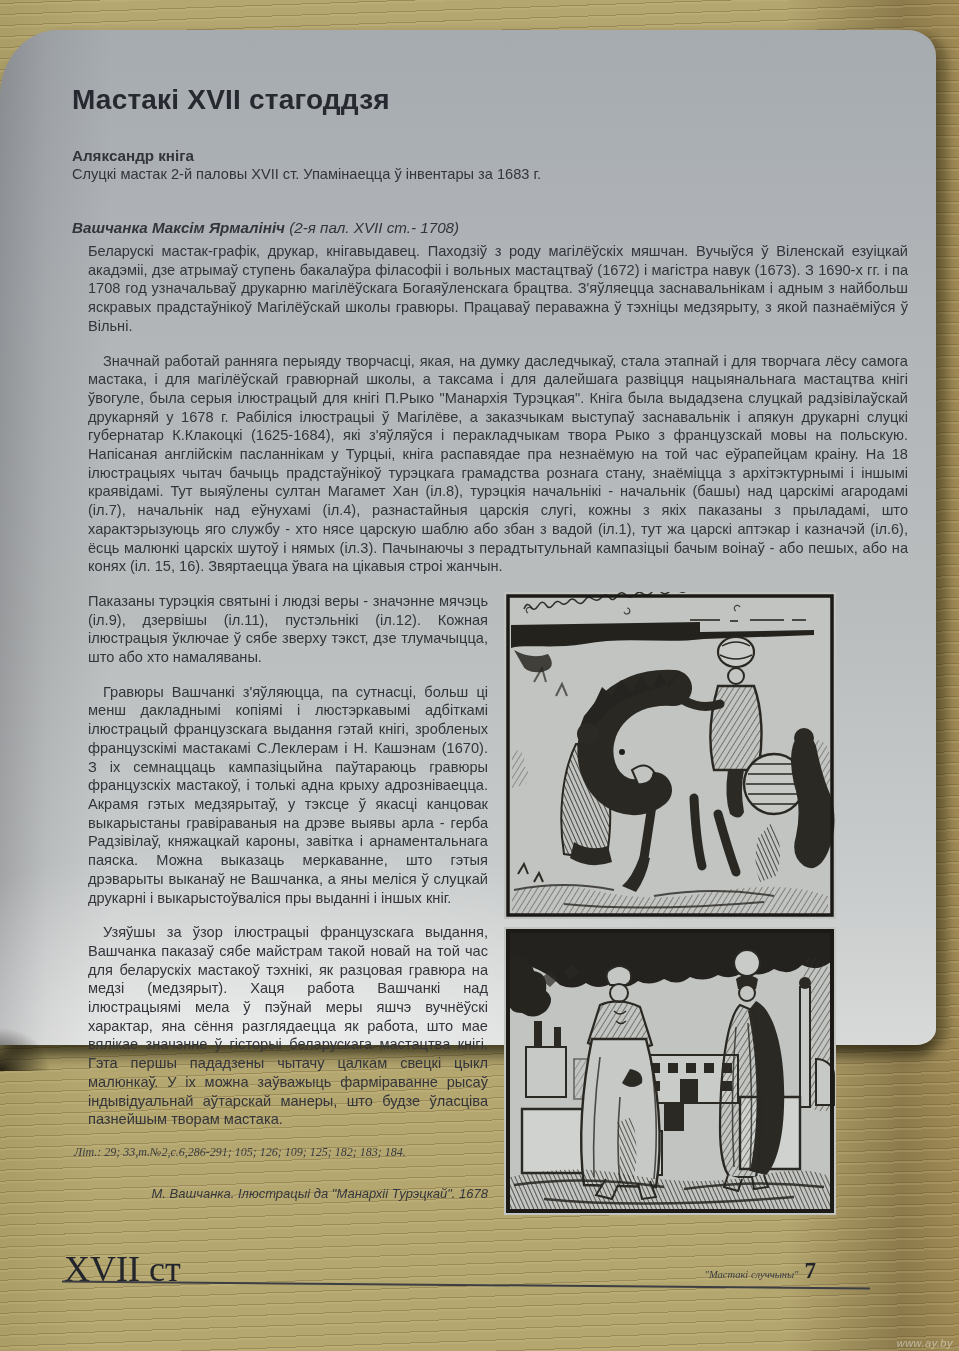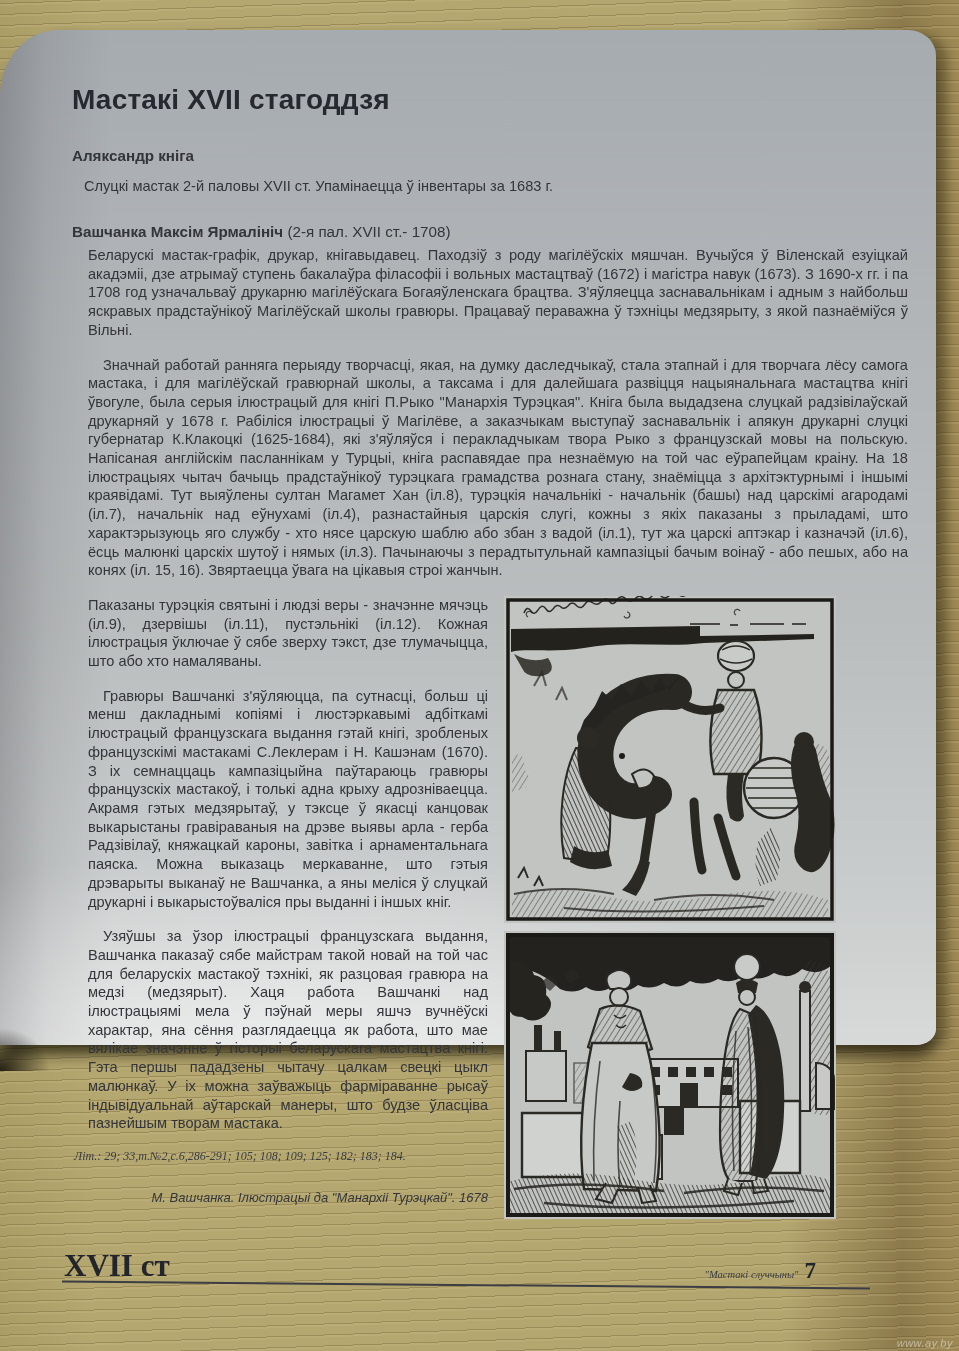--- a/index.html
+++ b/index.html
@@ -22,36 +22,36 @@
       linear-gradient(180deg,#a6abb0 0%,#b1b5b8 28%,#babdbe 58%,#c9cccc 84%,#d8d9d9 100%);
     box-shadow:0 14px 13px -3px rgba(26,22,8,.62), 12px 4px 10px rgba(26,22,8,.30);
   }
   .gutter-shadow{position:absolute;left:0;bottom:-26px;width:70px;height:90px;
     background:radial-gradient(ellipse 70px 60px at 0% 100%, rgba(10,8,4,.85), rgba(10,8,4,0) 72%);}
   
   .content{position:absolute;left:72px;top:54px;width:852px;color:#33353a;}
   .page-title{font-size:28px;line-height:32px;font-weight:bold;color:#26292f;margin:0 0 30px 0;letter-spacing:.2px;}
   .sec-head{font-size:15.2px;line-height:19px;font-weight:bold;margin:0;}
   .sec-head .dates{font-weight:normal;}
-  .sec1-body{font-size:14.6px;line-height:19px;margin:12px;}
+  .sec1-body{font-size:14.6px;line-height:19px;margin:0;}
   .lit{font-family:"Liberation Serif",serif;font-style:italic;font-size:12px;line-height:15px;margin:3px 0 0 2px;color:#3a3c40;}
-  .sec2{margin-top:26px;}
+  .sec2{margin-top:34px;font-style:italic;}
   .body-text{font-size:14.6px;line-height:18.7px;text-align:justify;margin:16px;}
   .body-text.indent{text-indent:15px;}
   .p-first{margin-top:5px;}
   
   .figwrap{float:right;width:420px;margin:0 0 4px 16px;}
   .fig{width:332px;background:linear-gradient(180deg,#c0c3c0,#bcbfbd);margin-bottom:8px;}
   .fig svg{display:block;}
   .caption{font-style:italic;font-size:13px;line-height:16px;text-align:right;
     padding-right:6px;margin-top:26px;color:#34363b;}
   .lit2{margin-top:14px;}
   
   .footer{position:absolute;left:62px;top:1218px;width:812px;height:64px;}
-  .footer-left{font-family:"Liberation Serif",serif;font-weight:bold;font-size:31px;color:#23252c;position:absolute;left:2px;top:0;}
+  .footer-left{font-family:"Liberation Serif",serif;font-weight:normal;font-size:36px;color:#23252c;position:absolute;left:2px;top:0;}
   .footer-rule{position:absolute;left:0;top:36px;width:808px;height:2px;background:#3c3e43;transform:rotate(.5deg);}
   .footer-right{position:absolute;right:58px;top:10px;display:flex;align-items:baseline;gap:6px;}
   .footer-right .flabel{font-family:"Liberation Serif",serif;font-style:italic;font-size:10.5px;color:#3a3c41;}
   .footer-right .fpage{font-family:"Liberation Serif",serif;font-weight:bold;font-size:23px;color:#23252c;}
   .watermark{position:absolute;right:6px;bottom:2px;font-size:11px;color:rgba(255,255,255,.45);letter-spacing:.5px;font-style:italic;}
 </style>
 </head>
 <body>
 
 <div class="page">
@@ -175,21 +175,21 @@
             <path d="M10,258 q70,-10 150,2 m20,2 q70,-10 140,-2 M40,272 q100,10 250,-2" fill="none" stroke="#262420" stroke-width="2.4" opacity=".85"></path>
 
             <rect x="4" y="4" width="324" height="280" fill="none" stroke="#1b1a17" stroke-width="4"></rect>
           </svg>
         </div>
       </div>
 
       <p class="body-text">Паказаны турэцкія святыні і людзі веры - значэнне мячэць (іл.9), дзервішы (іл.11), пустэльнікі (іл.12). Кожная ілюстрацыя ўключае ў сябе зверху тэкст, дзе тлумачыцца, што або хто намаляваны.</p>
       <p class="body-text indent">Гравюры Вашчанкі з'яўляюцца, па сутнасці, больш ці менш дакладнымі копіямі і люстэркавымі адбіткамі ілюстрацый французскага выдання гэтай кнігі, зробленых французскімі мастакамі С.Леклерам і Н. Кашэнам (1670). З іх семнаццаць кампазіцыйна паўтараюць гравюры французскіх мастакоў, і толькі адна крыху адрозніваецца. Акрамя гэтых медзярытаў, у тэксце ў якасці канцовак выкарыстаны гравіраваныя на дрэве выявы арла - герба Радзівілаў, княжацкай кароны, завітка і арнаментальнага паяска. Можна выказаць меркаванне, што гэтыя дрэварыты выканаў не Вашчанка, а яны меліся ў слуцкай друкарні і выкарыстоўваліся пры выданні і іншых кніг.</p>
       <p class="body-text indent">Узяўшы за ўзор ілюстрацыі французскага выдання, Вашчанка паказаў сябе майстрам такой новай на той час для беларускіх мастакоў тэхнікі, як разцовая гравюра на медзі (медзярыт). Хаця работа Вашчанкі над ілюстрацыямі мела ў пэўнай меры яшчэ вучнёўскі характар, яна сёння разглядаецца як работа, што мае вялікае значэнне ў гісторыі беларускага мастацтва кнігі. Гэта першы пададзены чытачу цалкам свецкі цыкл малюнкаў. У іх можна заўважыць фарміраванне рысаў індывідуальнай аўтарскай манеры, што будзе ўласціва пазнейшым творам мастака.</p>
-      <p class="lit lit2">Літ.: 29; 33,т.№2,с.6,286-291; 105; 108; 109; 125; 182; 183; 184.</p>
+      <p class="lit lit2">Літ.: 29; 33,т.№2,с.6,286-291; 105; 126; 109; 125; 182; 183; 184.</p>
       <p class="caption">М. Вашчанка. Ілюстрацыі да "Манархіі Турэцкай". 1678</p>
     </div>
 
   </div>
 
   <div class="footer">
     <span class="footer-left">XVII ст</span>
     <div class="footer-rule"></div>
     <div class="footer-right">
       <span class="flabel">"Мастакі случчыны"</span>

